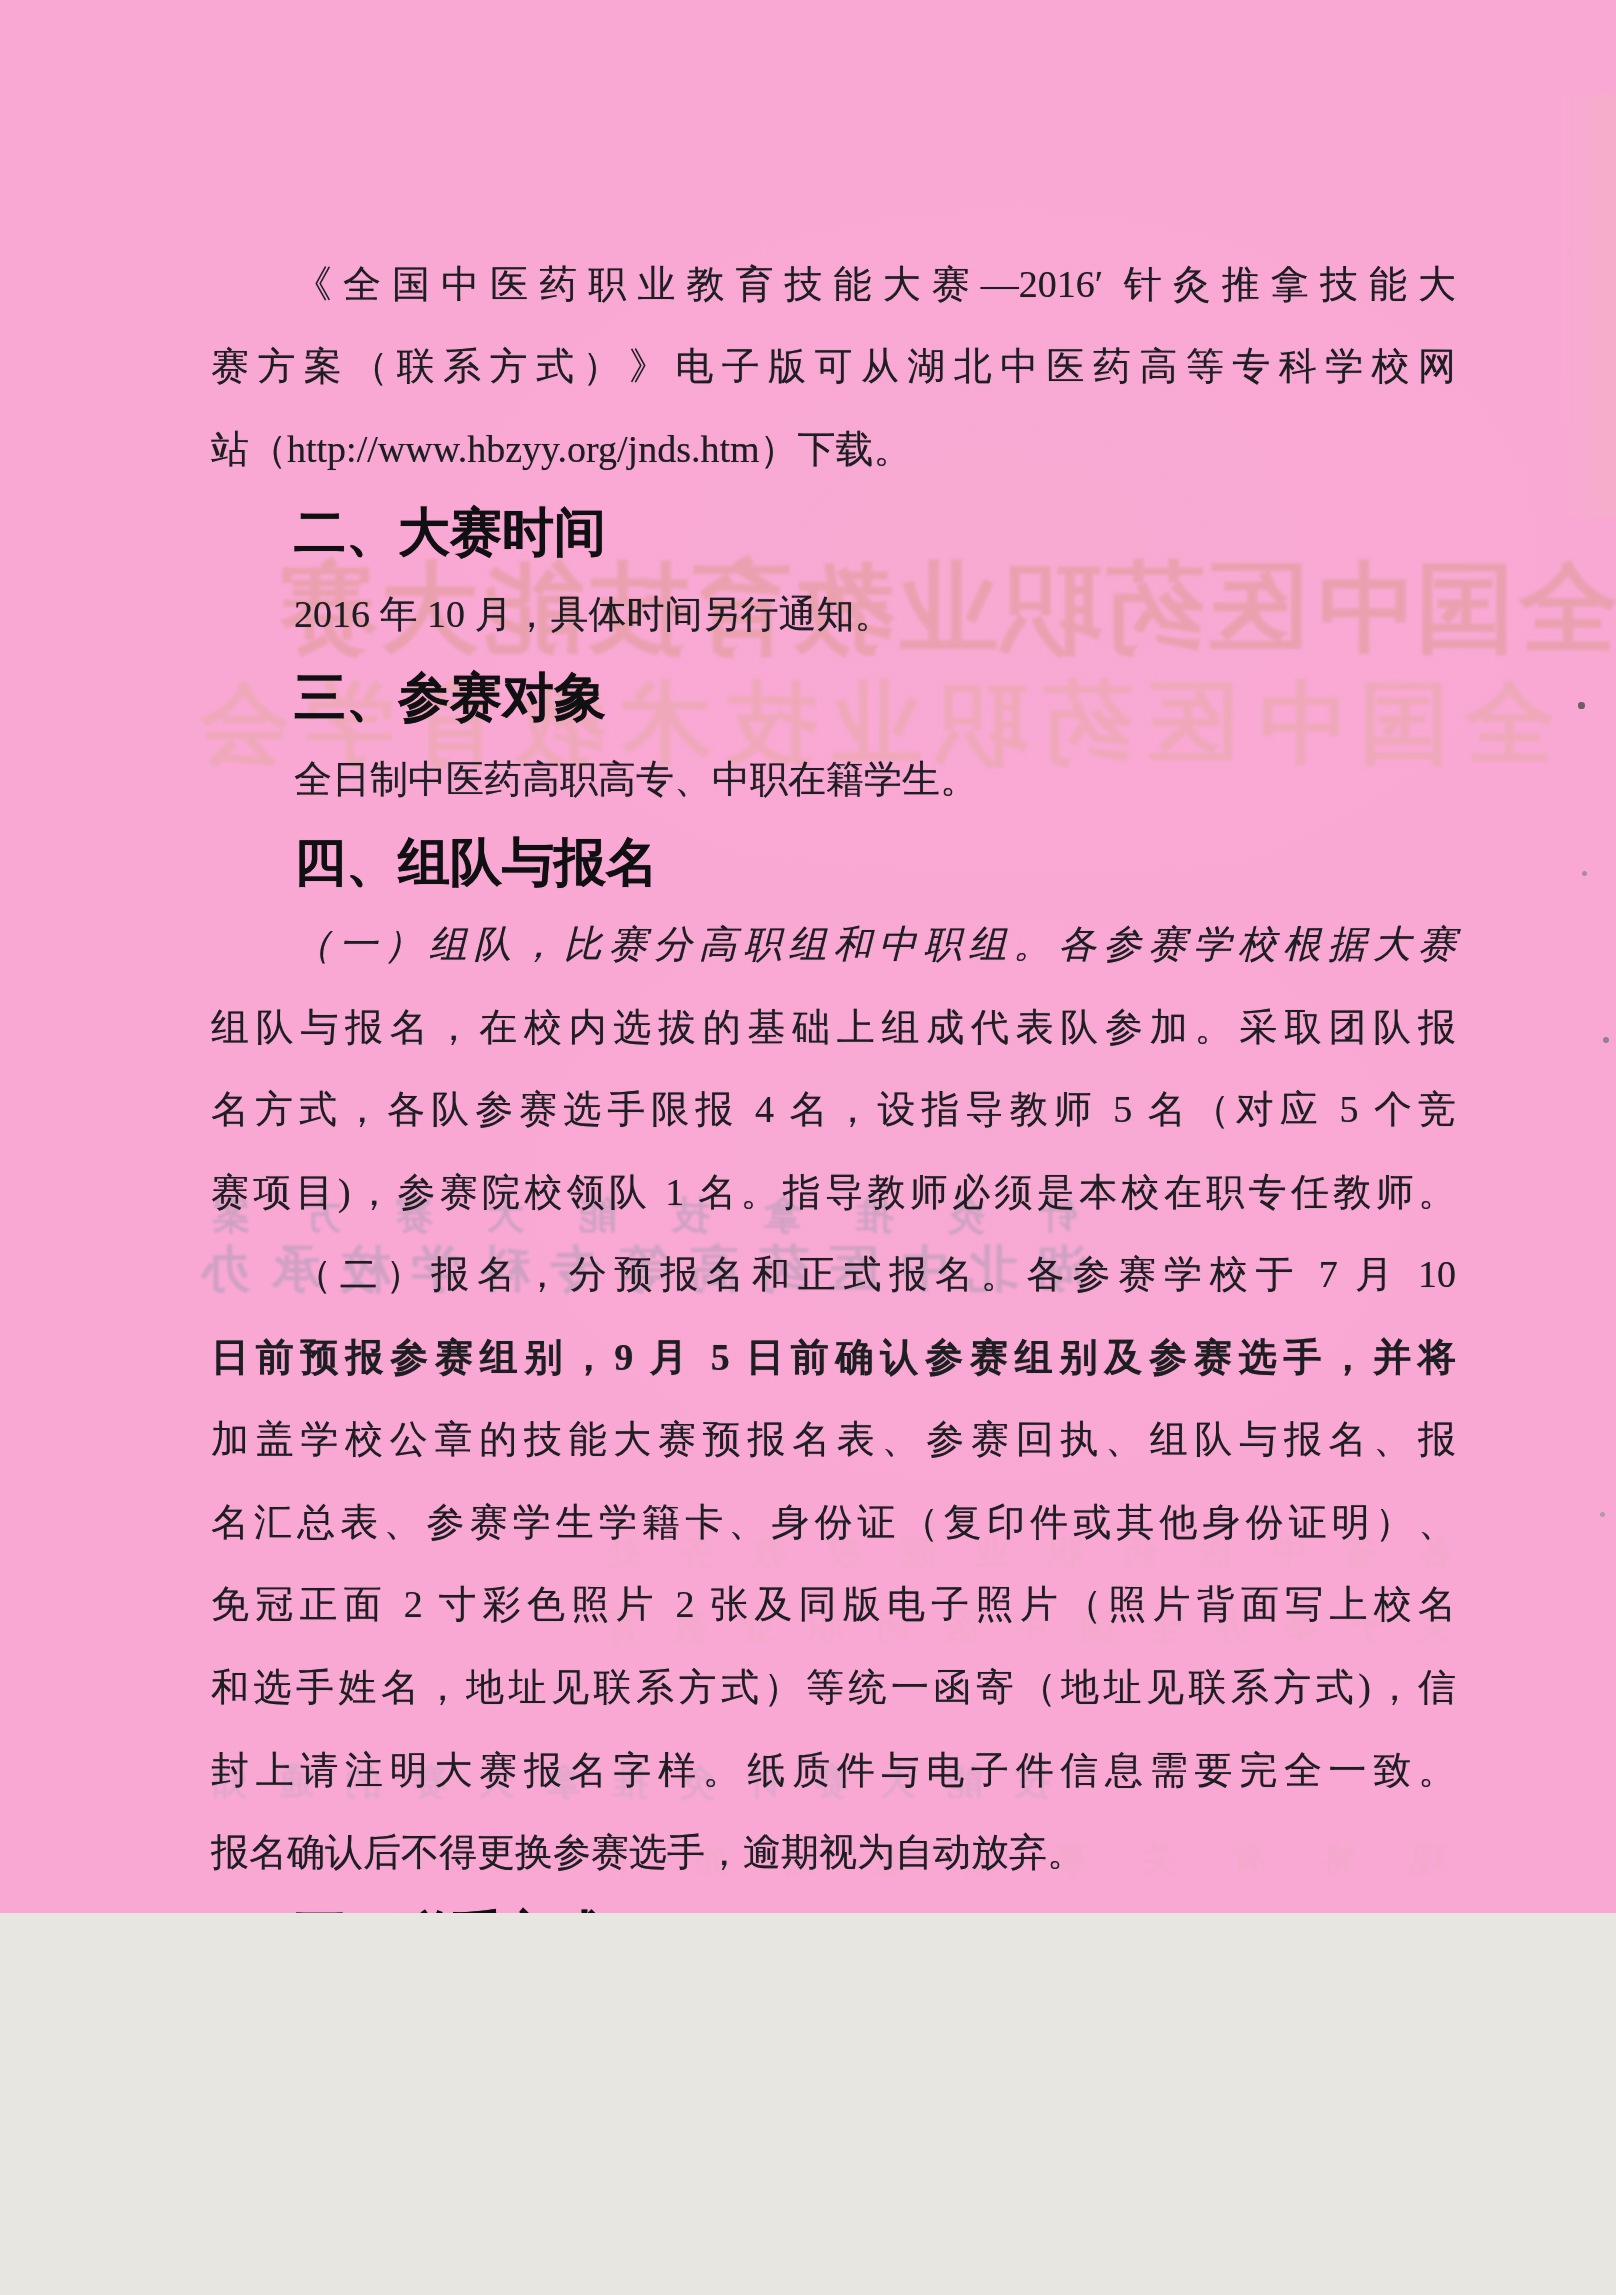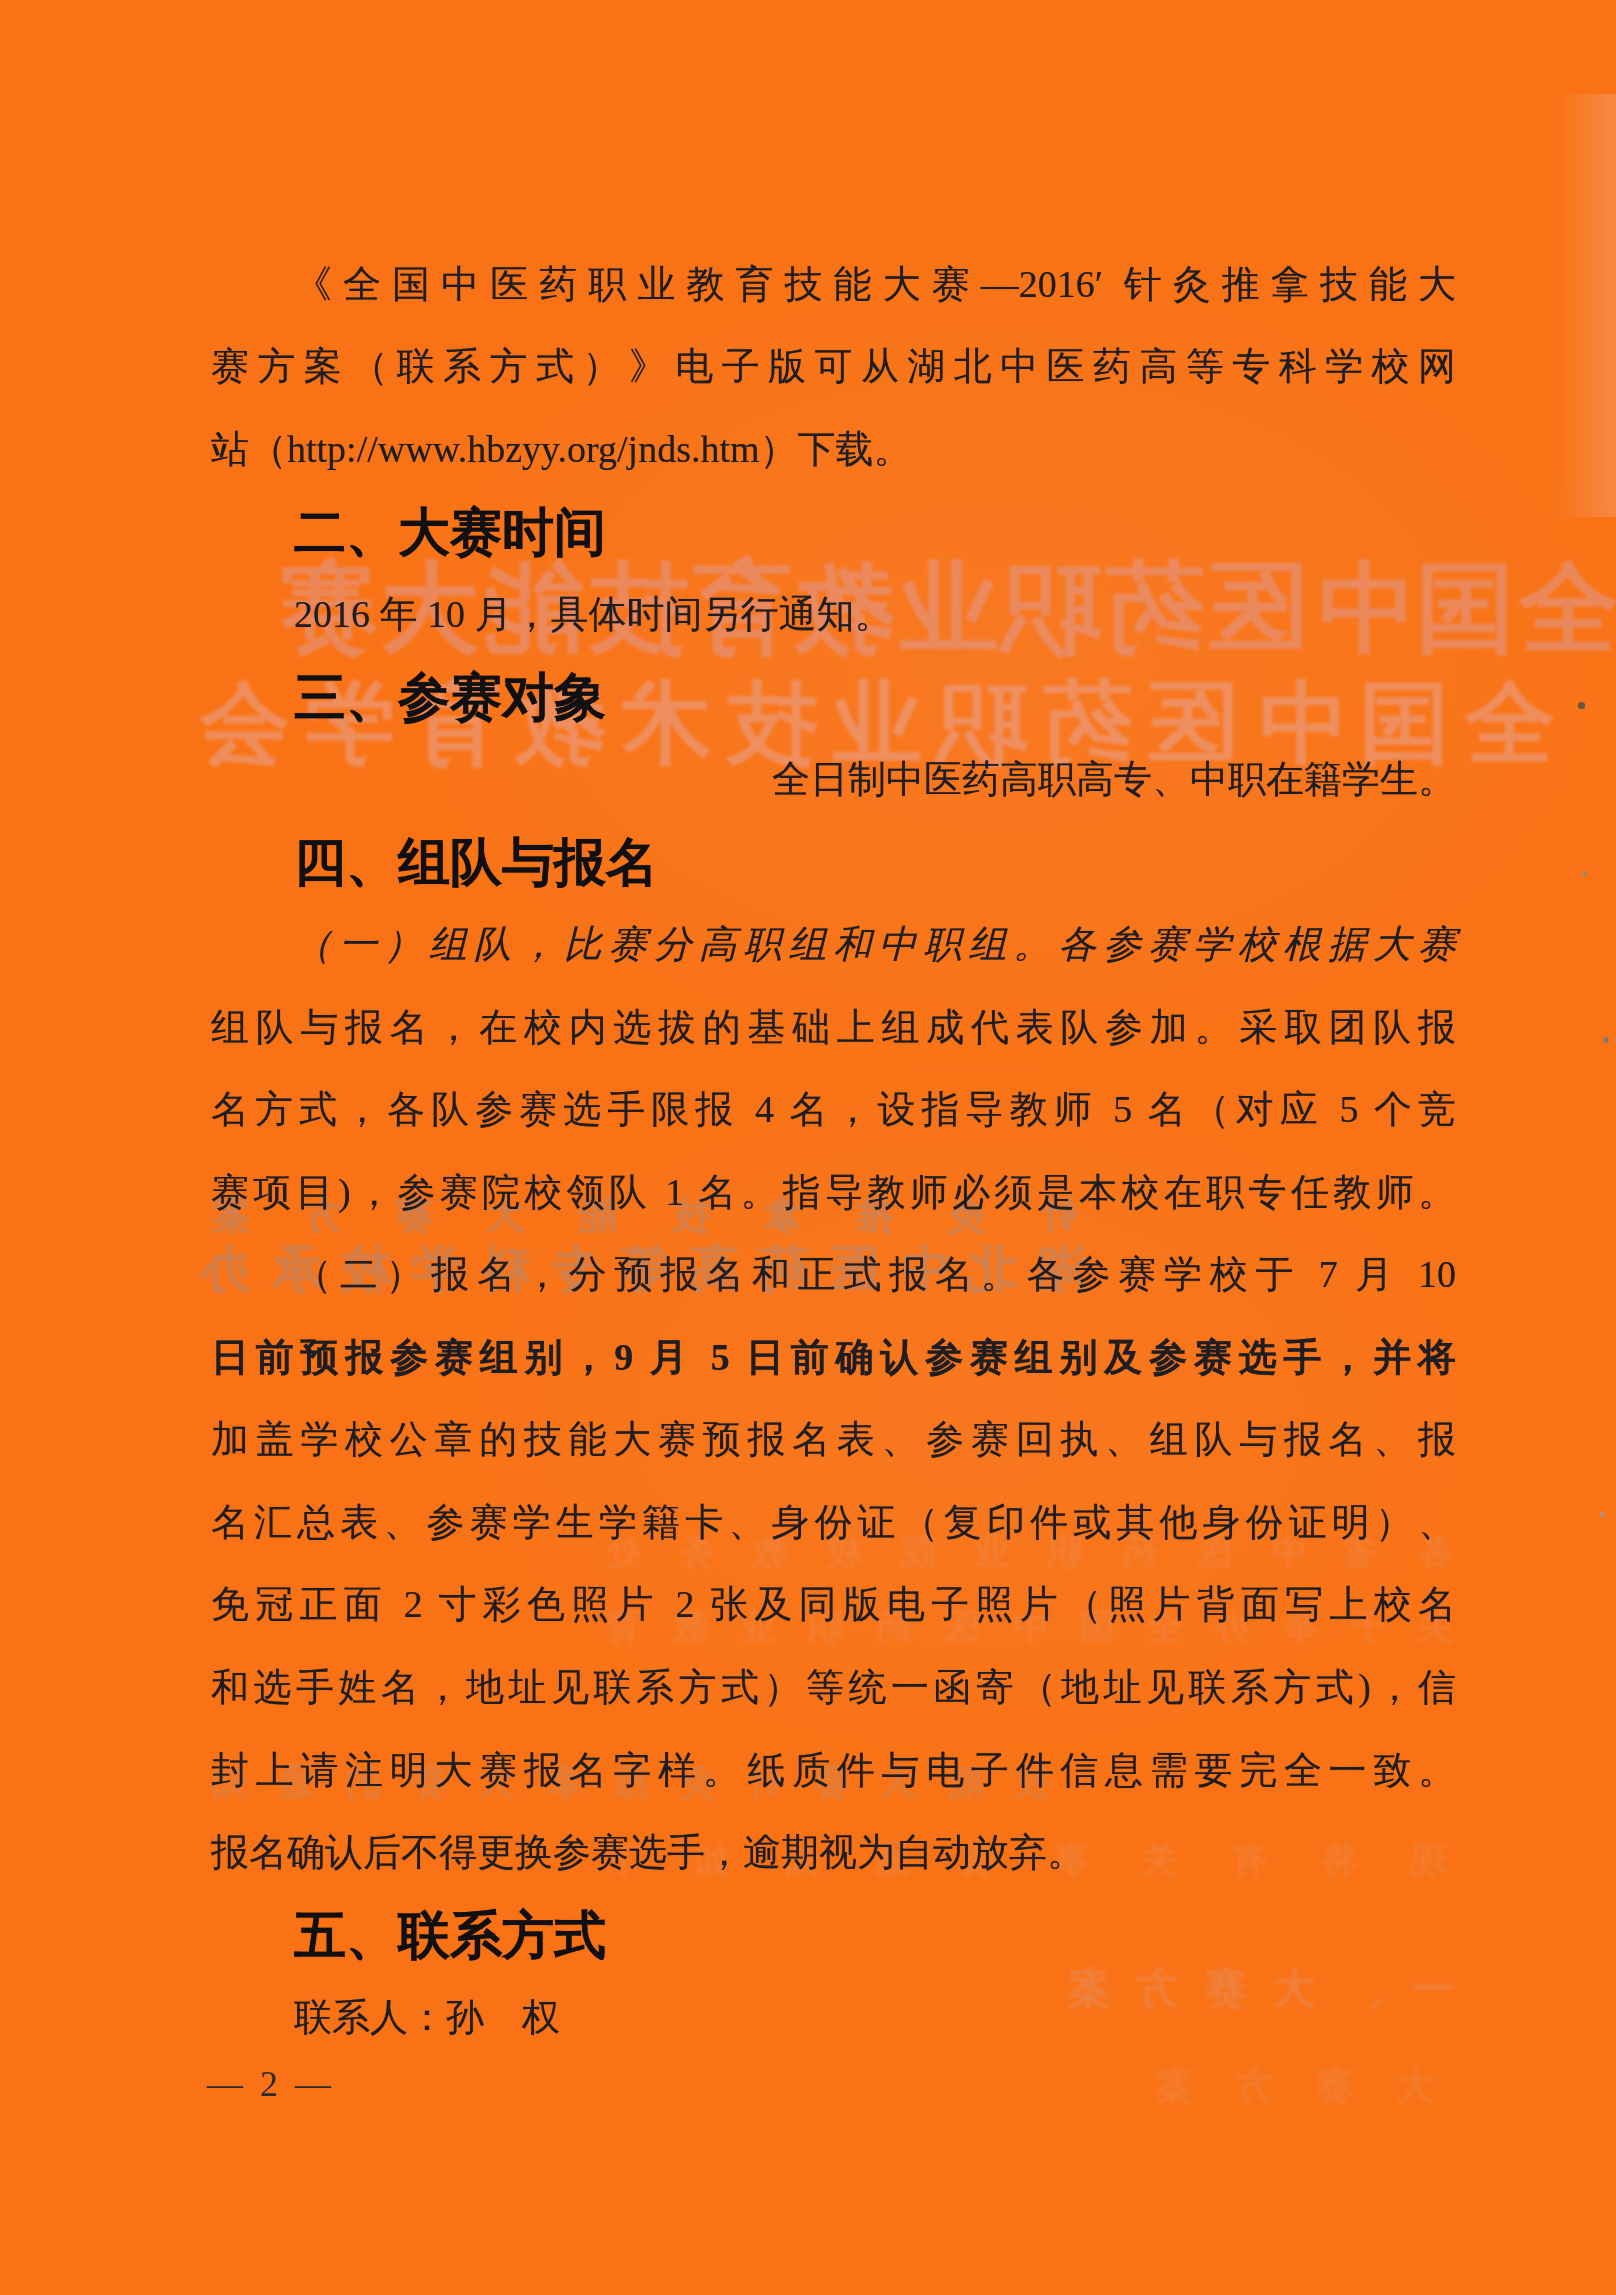--- a/index.html
+++ b/index.html
@@ -1,19 +1,19 @@
 <!DOCTYPE html>
 <html style="font-size:10.7px"><head>
 <meta charset="utf-8">
 <style>
   html,body{margin:0;padding:0;background:#e8e6e0;}
   .page{
     position:relative;
-    width:1616px;height:2295px;
-    background:#f97316;
+    width:1616px;height:1913px;
+    background:#f9a8d4;
     overflow:hidden;
     font-family:"Liberation Serif","DejaVu Serif",serif;
   }
   .page::before{
     content:"";position:absolute;inset:0;
     background:
       radial-gradient(ellipse 939px 604px at 62% 29%, rgba(236,196,192,0.07), rgba(0,0,0,0) 70%),
       radial-gradient(ellipse 805px 537px at 60% 62%, rgba(228,200,198,0.05), rgba(0,0,0,0) 70%);
     pointer-events:none;
   }
@@ -81,21 +81,21 @@
       <div class="speck" style="left: 1603px; top: 1037px; width: 6px; height: 6px; background: rgb(119, 119, 119);"></div>
       <div class="speck" style="left: 1600px; top: 1512px; width: 5.4px; height: 5.4px; background: rgb(153, 153, 153);"></div>
     </div>
   <div id="doc">
       <div class="line j ind" style="top: 243px;">《全国中医药职业教育技能大赛—2016′ 针灸推拿技能大</div>
       <div class="line j" style="top: 325px;">赛方案（联系方式）》电子版可从湖北中医药高等专科学校网</div>
       <div class="line" style="top: 408px;">站（http://www.hbzyy.org/jnds.htm）下载。</div>
       <div class="line h ind" style="top: 491px;">二、大赛时间</div>
       <div class="line ind" style="top: 573px;">2016 年 10 月，具体时间另行通知。</div>
       <div class="line h ind" style="top: 656px;">三、参赛对象</div>
-      <div class="line ind" style="top: 738px; text-align: right;">全日制中医药高职高专、中职在籍学生。</div>
+      <div class="line ind" style="top: 738px;">全日制中医药高职高专、中职在籍学生。</div>
       <div class="line h ind" style="top: 821px;">四、组队与报名</div>
       <div class="line j ind" style="top: 903px; font-style: italic;">（一）组队，比赛分高职组和中职组。各参赛学校根据大赛</div>
       <div class="line j" style="top: 986px;">组队与报名，在校内选拔的基础上组成代表队参加。采取团队报</div>
       <div class="line j" style="top: 1068px;">名方式，各队参赛选手限报 4 名，设指导教师 5 名（对应 5 个竞</div>
       <div class="line j" style="top: 1151px;">赛项目)，参赛院校领队 1 名。指导教师必须是本校在职专任教师。</div>
       <div class="line j ind" style="top: 1233px;">（二）报名，分预报名和正式报名。各参赛学校于 7 月 10</div>
       <div class="line j" style="top: 1316px; font-weight: bold;">日前预报参赛组别，9 月 5 日前确认参赛组别及参赛选手，并将</div>
       <div class="line j" style="top: 1398px;">加盖学校公章的技能大赛预报名表、参赛回执、组队与报名、报</div>
       <div class="line j" style="top: 1481px;">名汇总表、参赛学生学籍卡、身份证（复印件或其他身份证明）、</div>
       <div class="line j" style="top: 1563px;">免冠正面 2 寸彩色照片 2 张及同版电子照片（照片背面写上校名</div>

